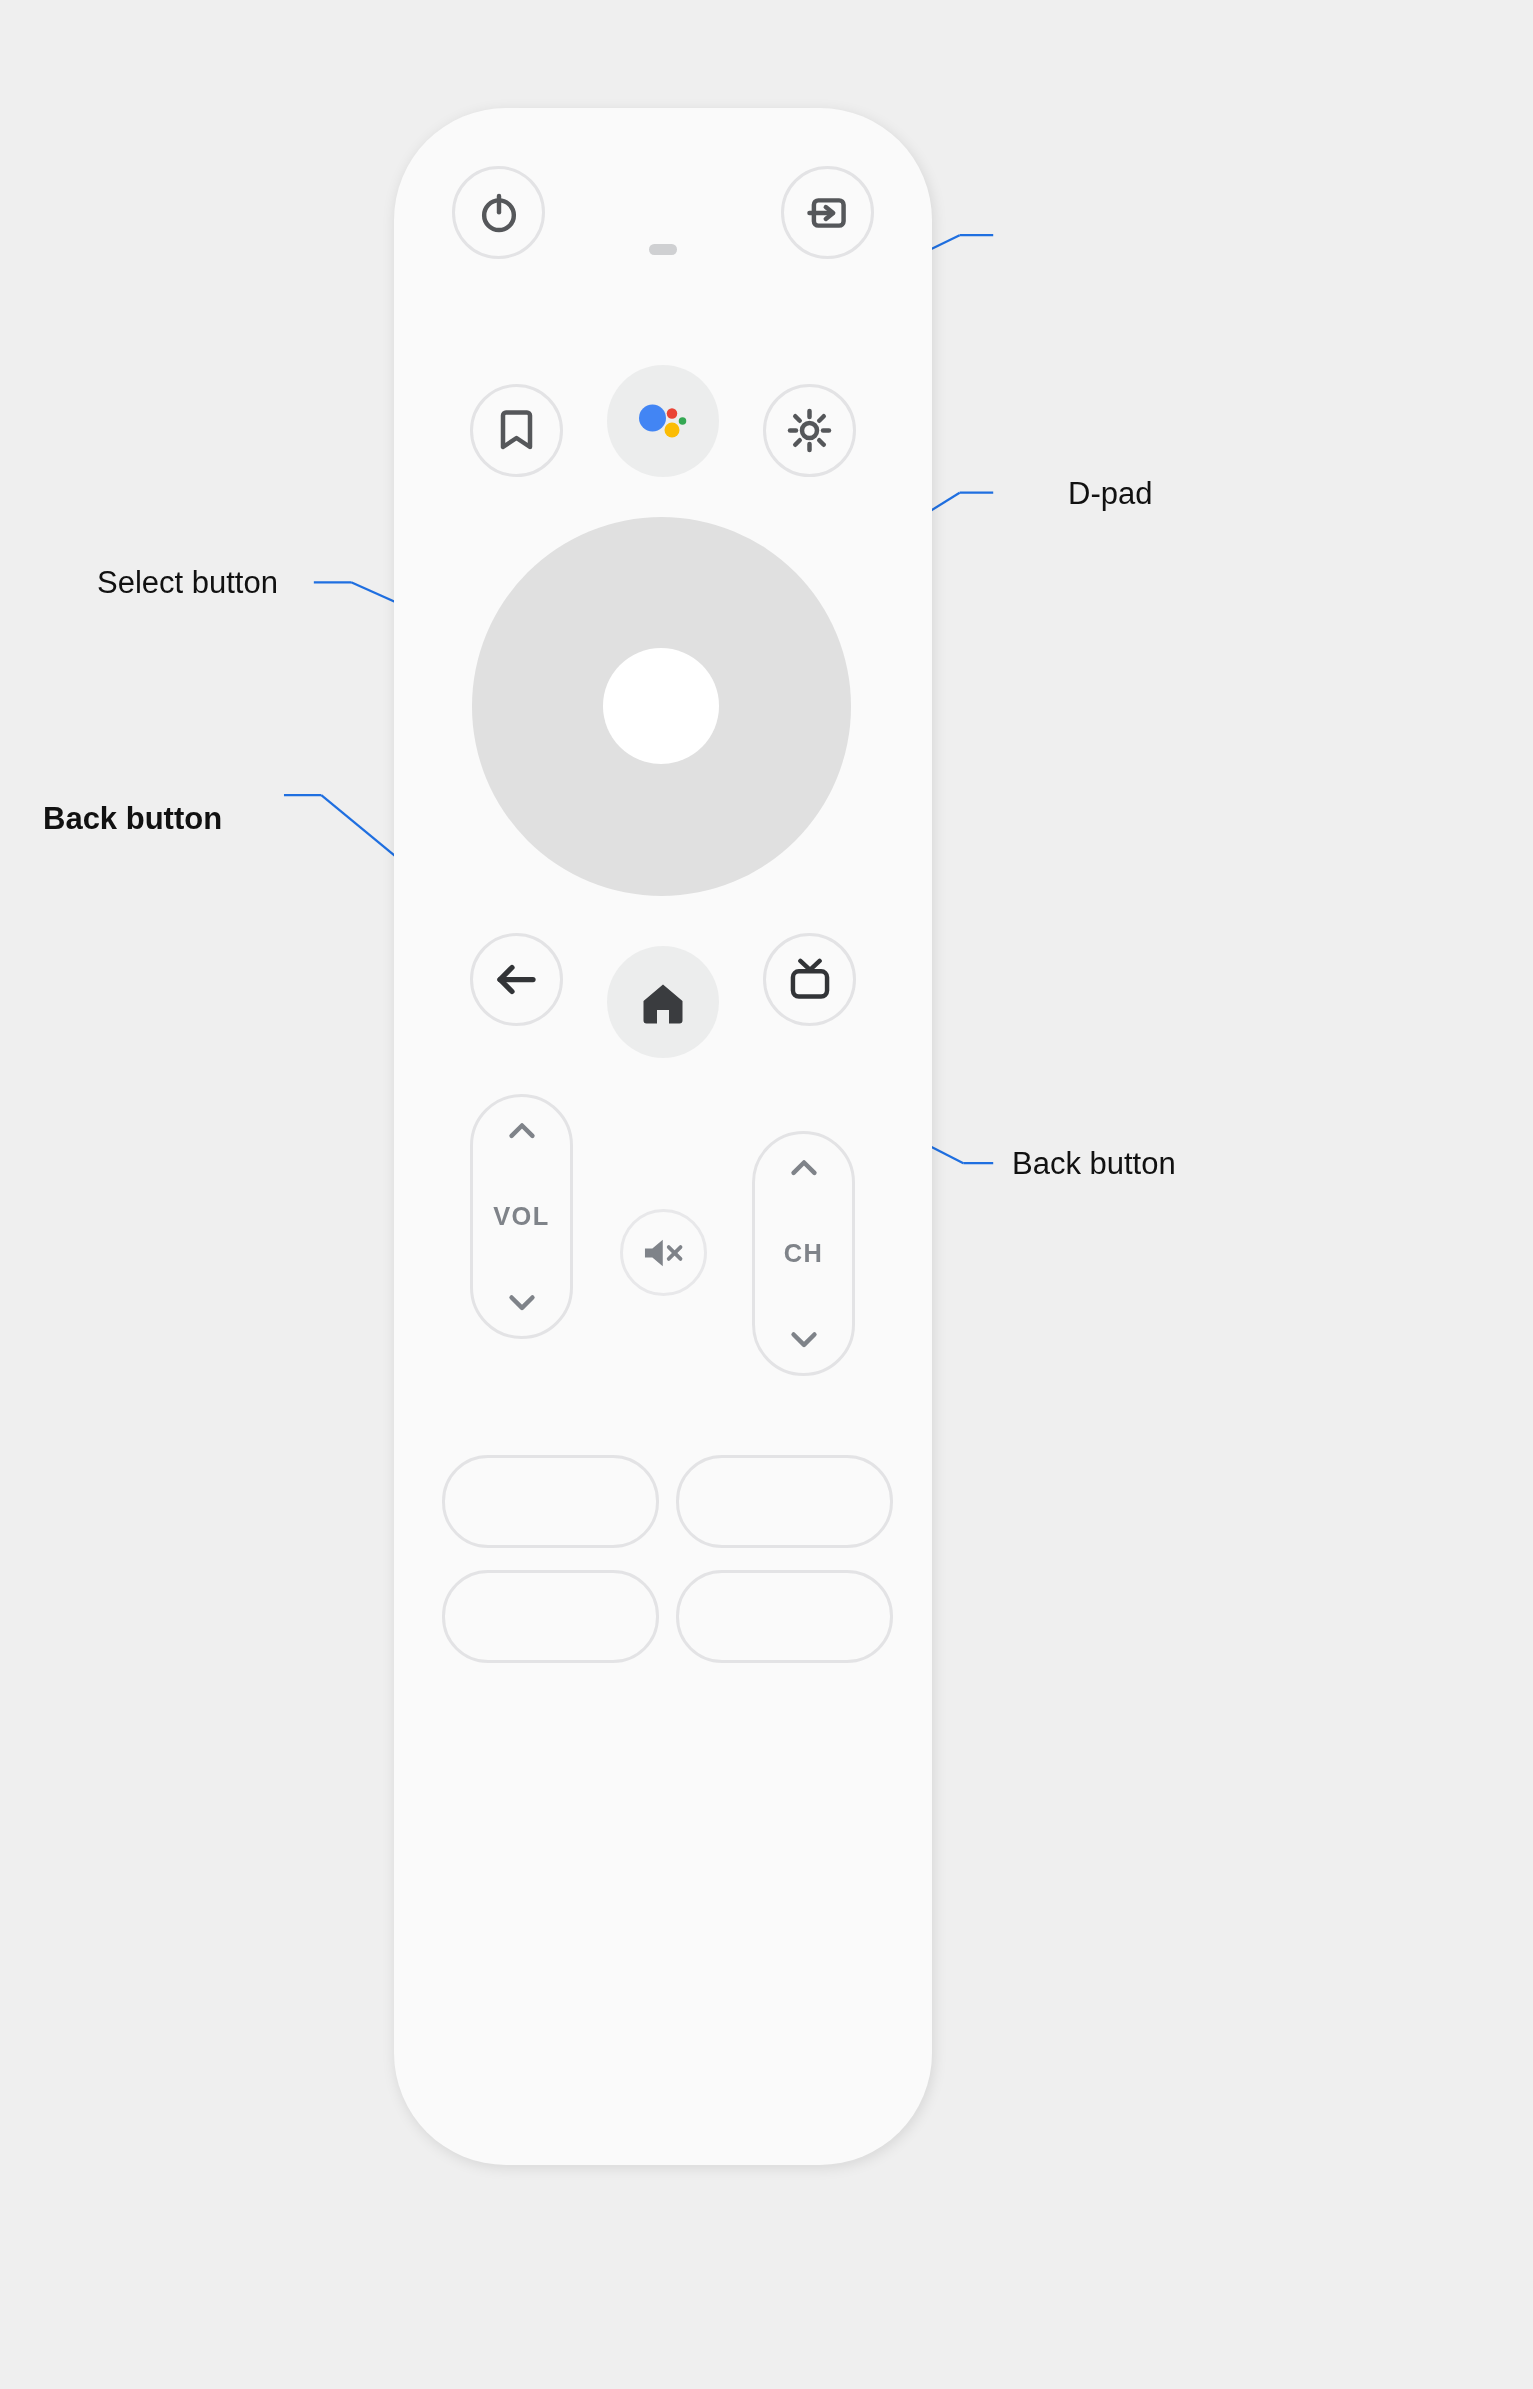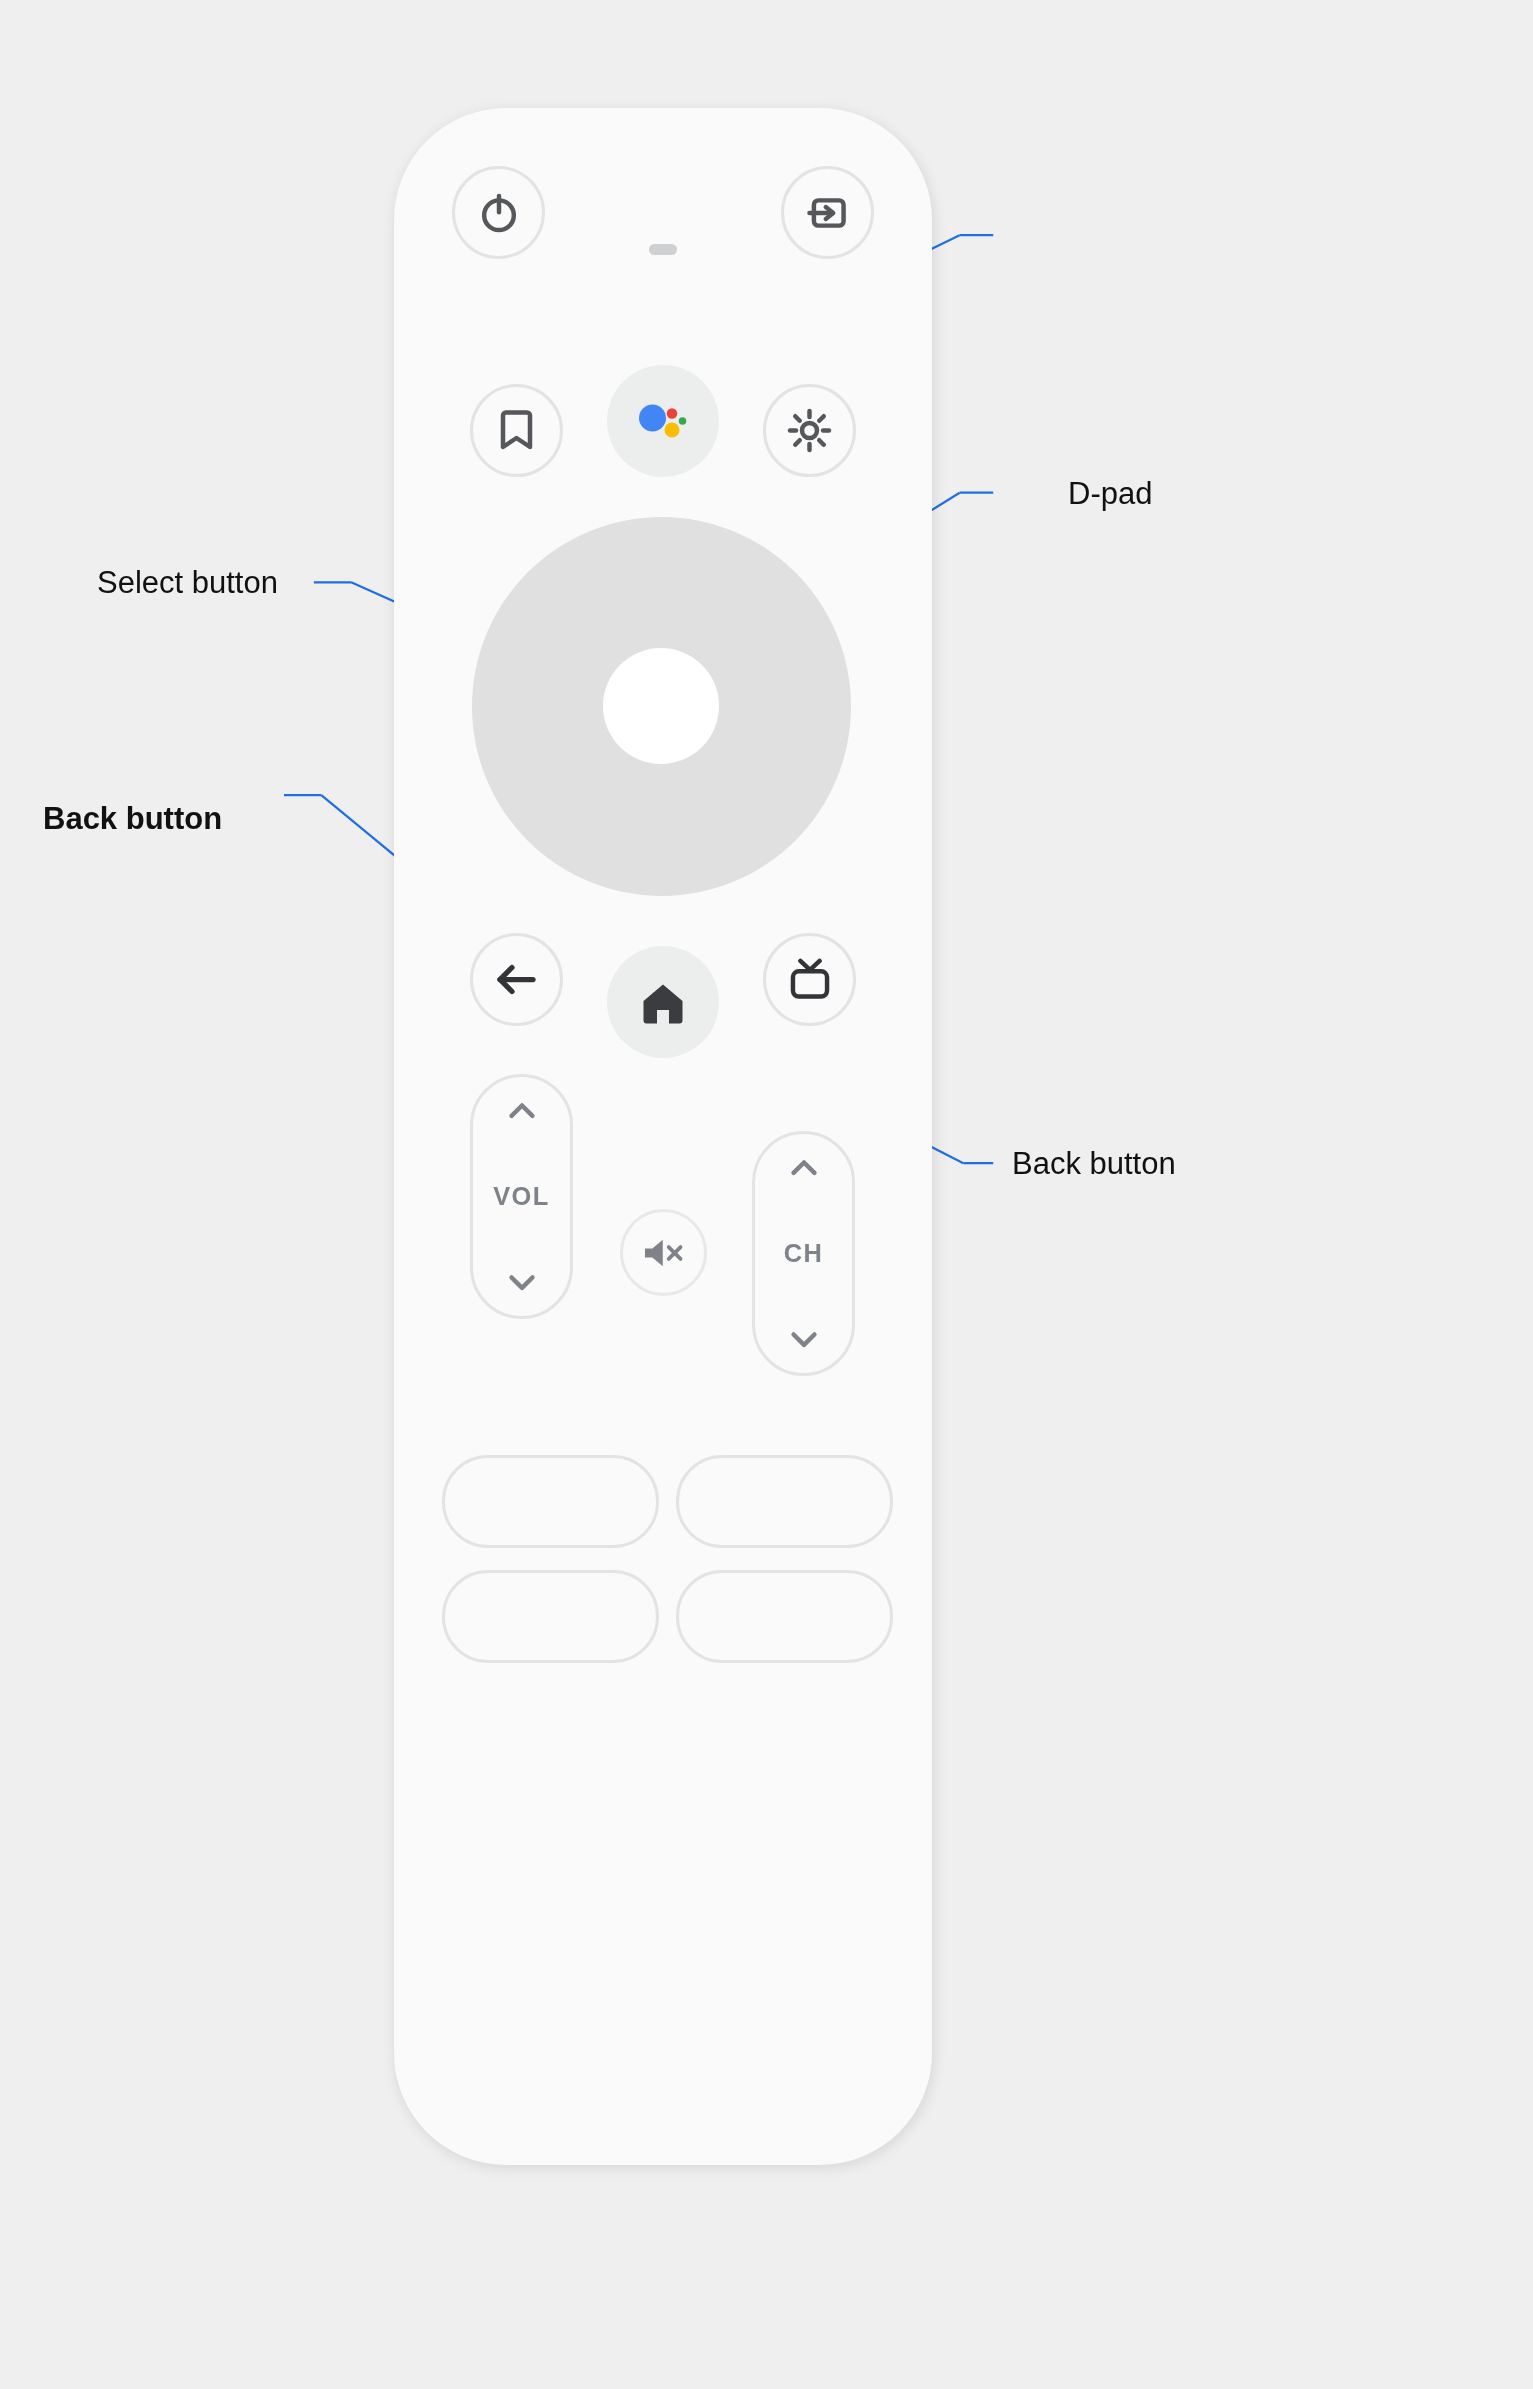--- a/index.html
+++ b/index.html
@@ -204,21 +204,21 @@
         <path d="M32 6 L58 28 v26 a4 4 0 0 1 -4 4 h-14 v-18 h-16 v18 h-14 a4 4 0 0 1 -4 -4 v-26 z" fill="#3a3c3f"></path>
       </svg>
     </div>
     <div class="btn" style="left:369px; top:825px;">
       <svg width="46" height="43" viewBox="0 0 62 58">
         <rect class="ico" style="stroke:#323437" x="8" y="18" width="46" height="34" rx="8"></rect>
         <polyline class="ico" style="stroke:#323437" points="18,4 31,16 44,4"></polyline>
       </svg>
     </div>
 
-    <div class="rocker" style="left:76px; top:966px;">
+    <div class="rocker" style="left:76px; top:986px;">
       <svg width="30" height="19.4" viewBox="0 0 40 26">
         <polyline class="chev" points="6,20 20,6 34,20"></polyline>
       </svg>
       <span class="lbl">VOL</span>
       <svg width="30" height="19.4" viewBox="0 0 40 26">
         <polyline class="chev" points="6,6 20,20 34,6"></polyline>
       </svg>
     </div>
 
     <div class="btn-mid" style="left:226px; top:1101px;">

